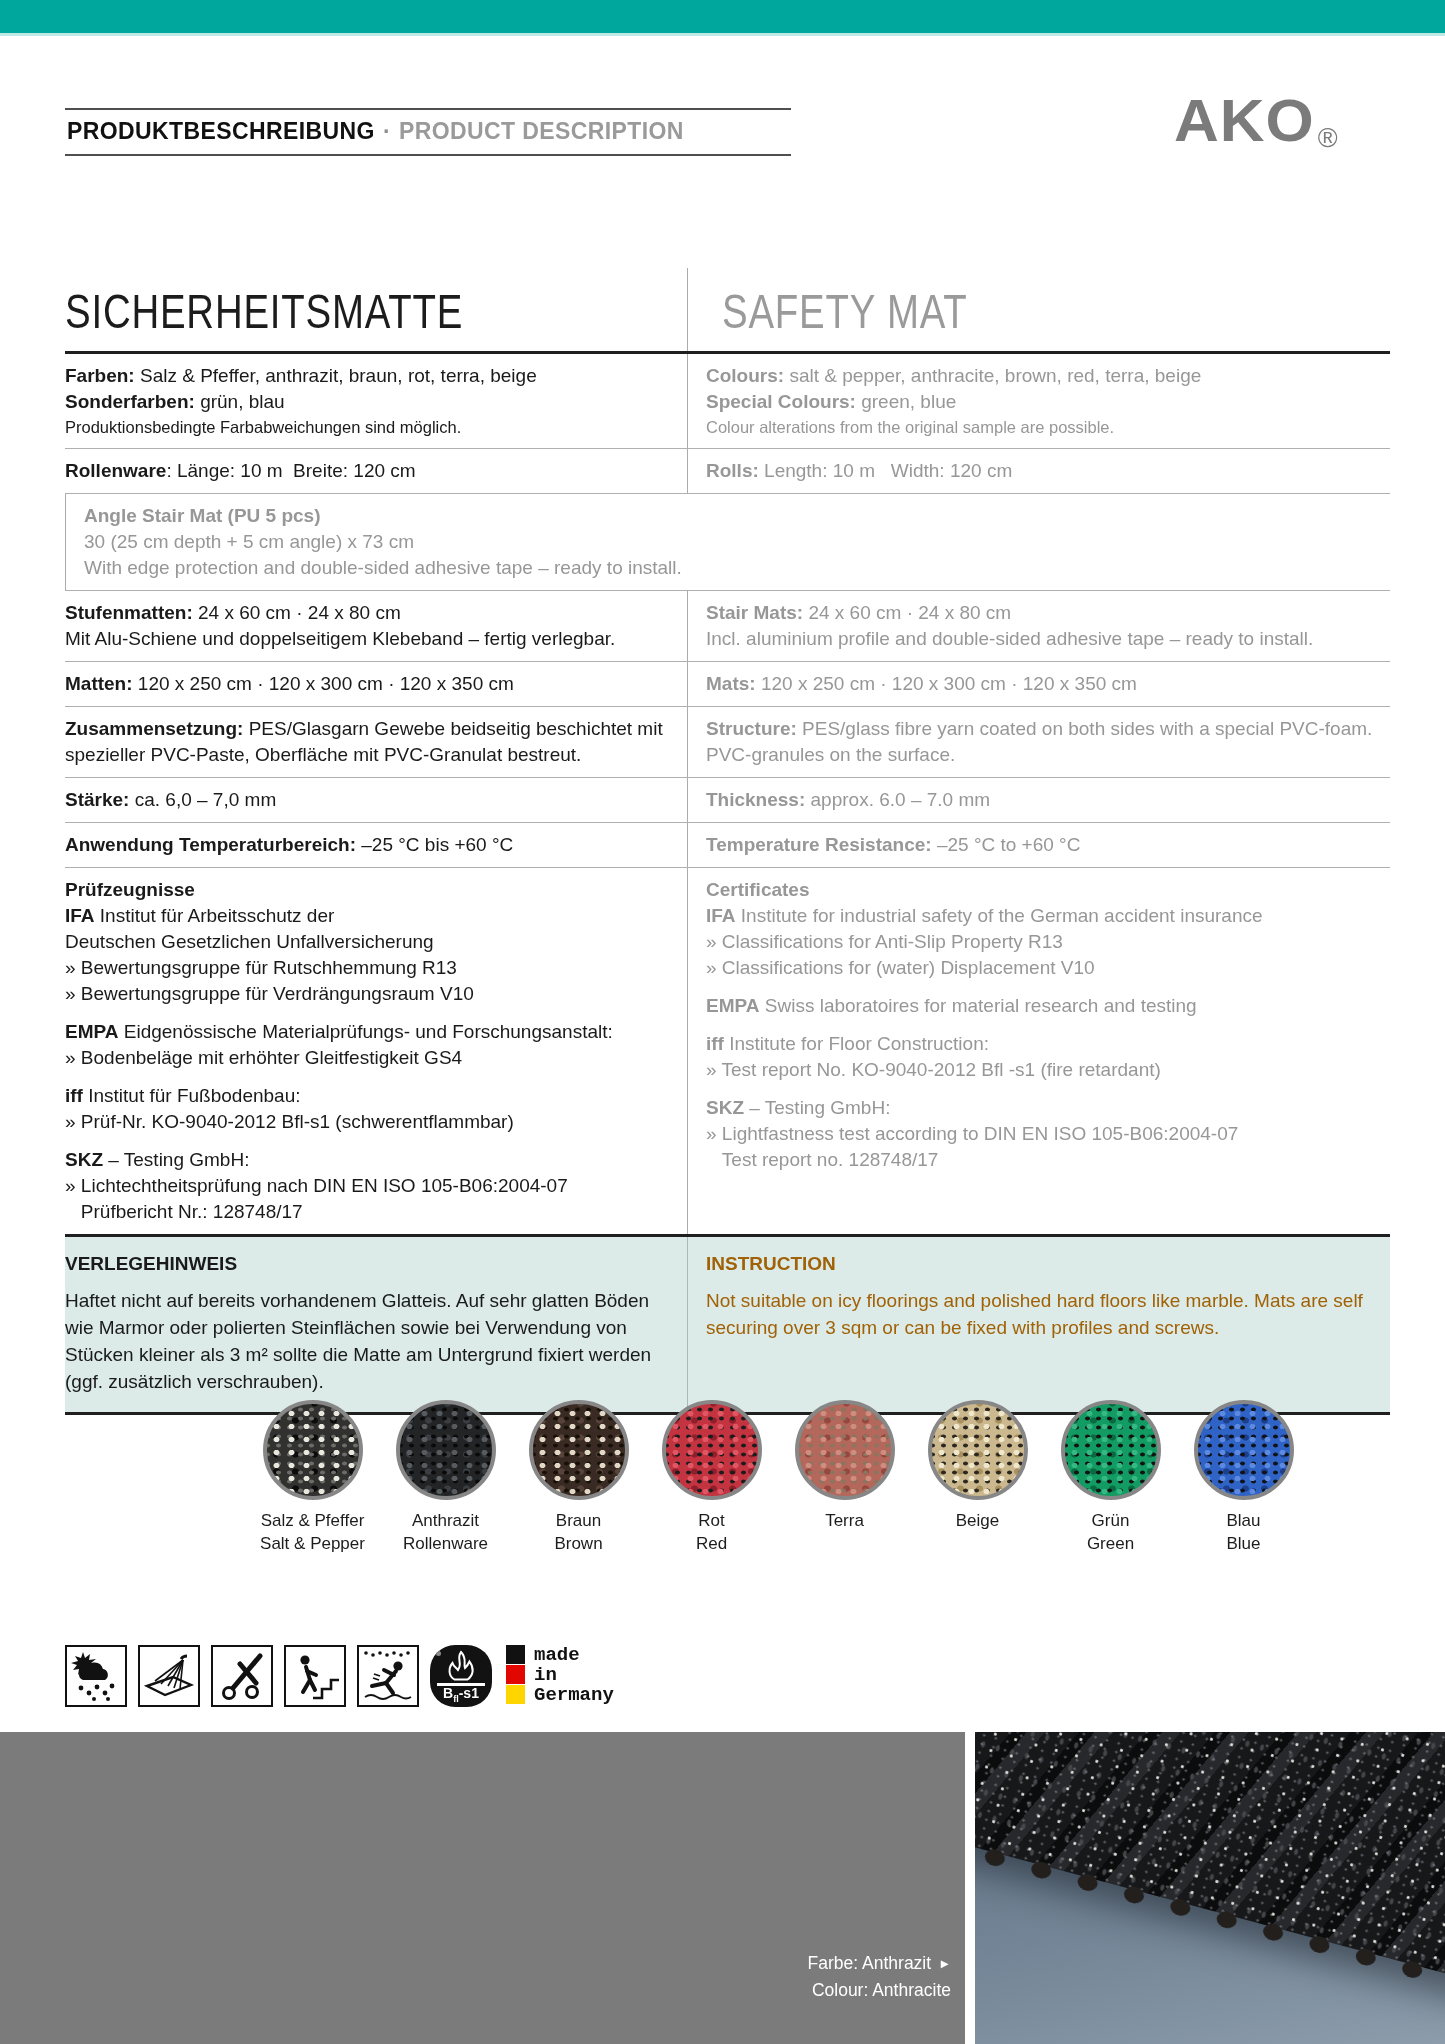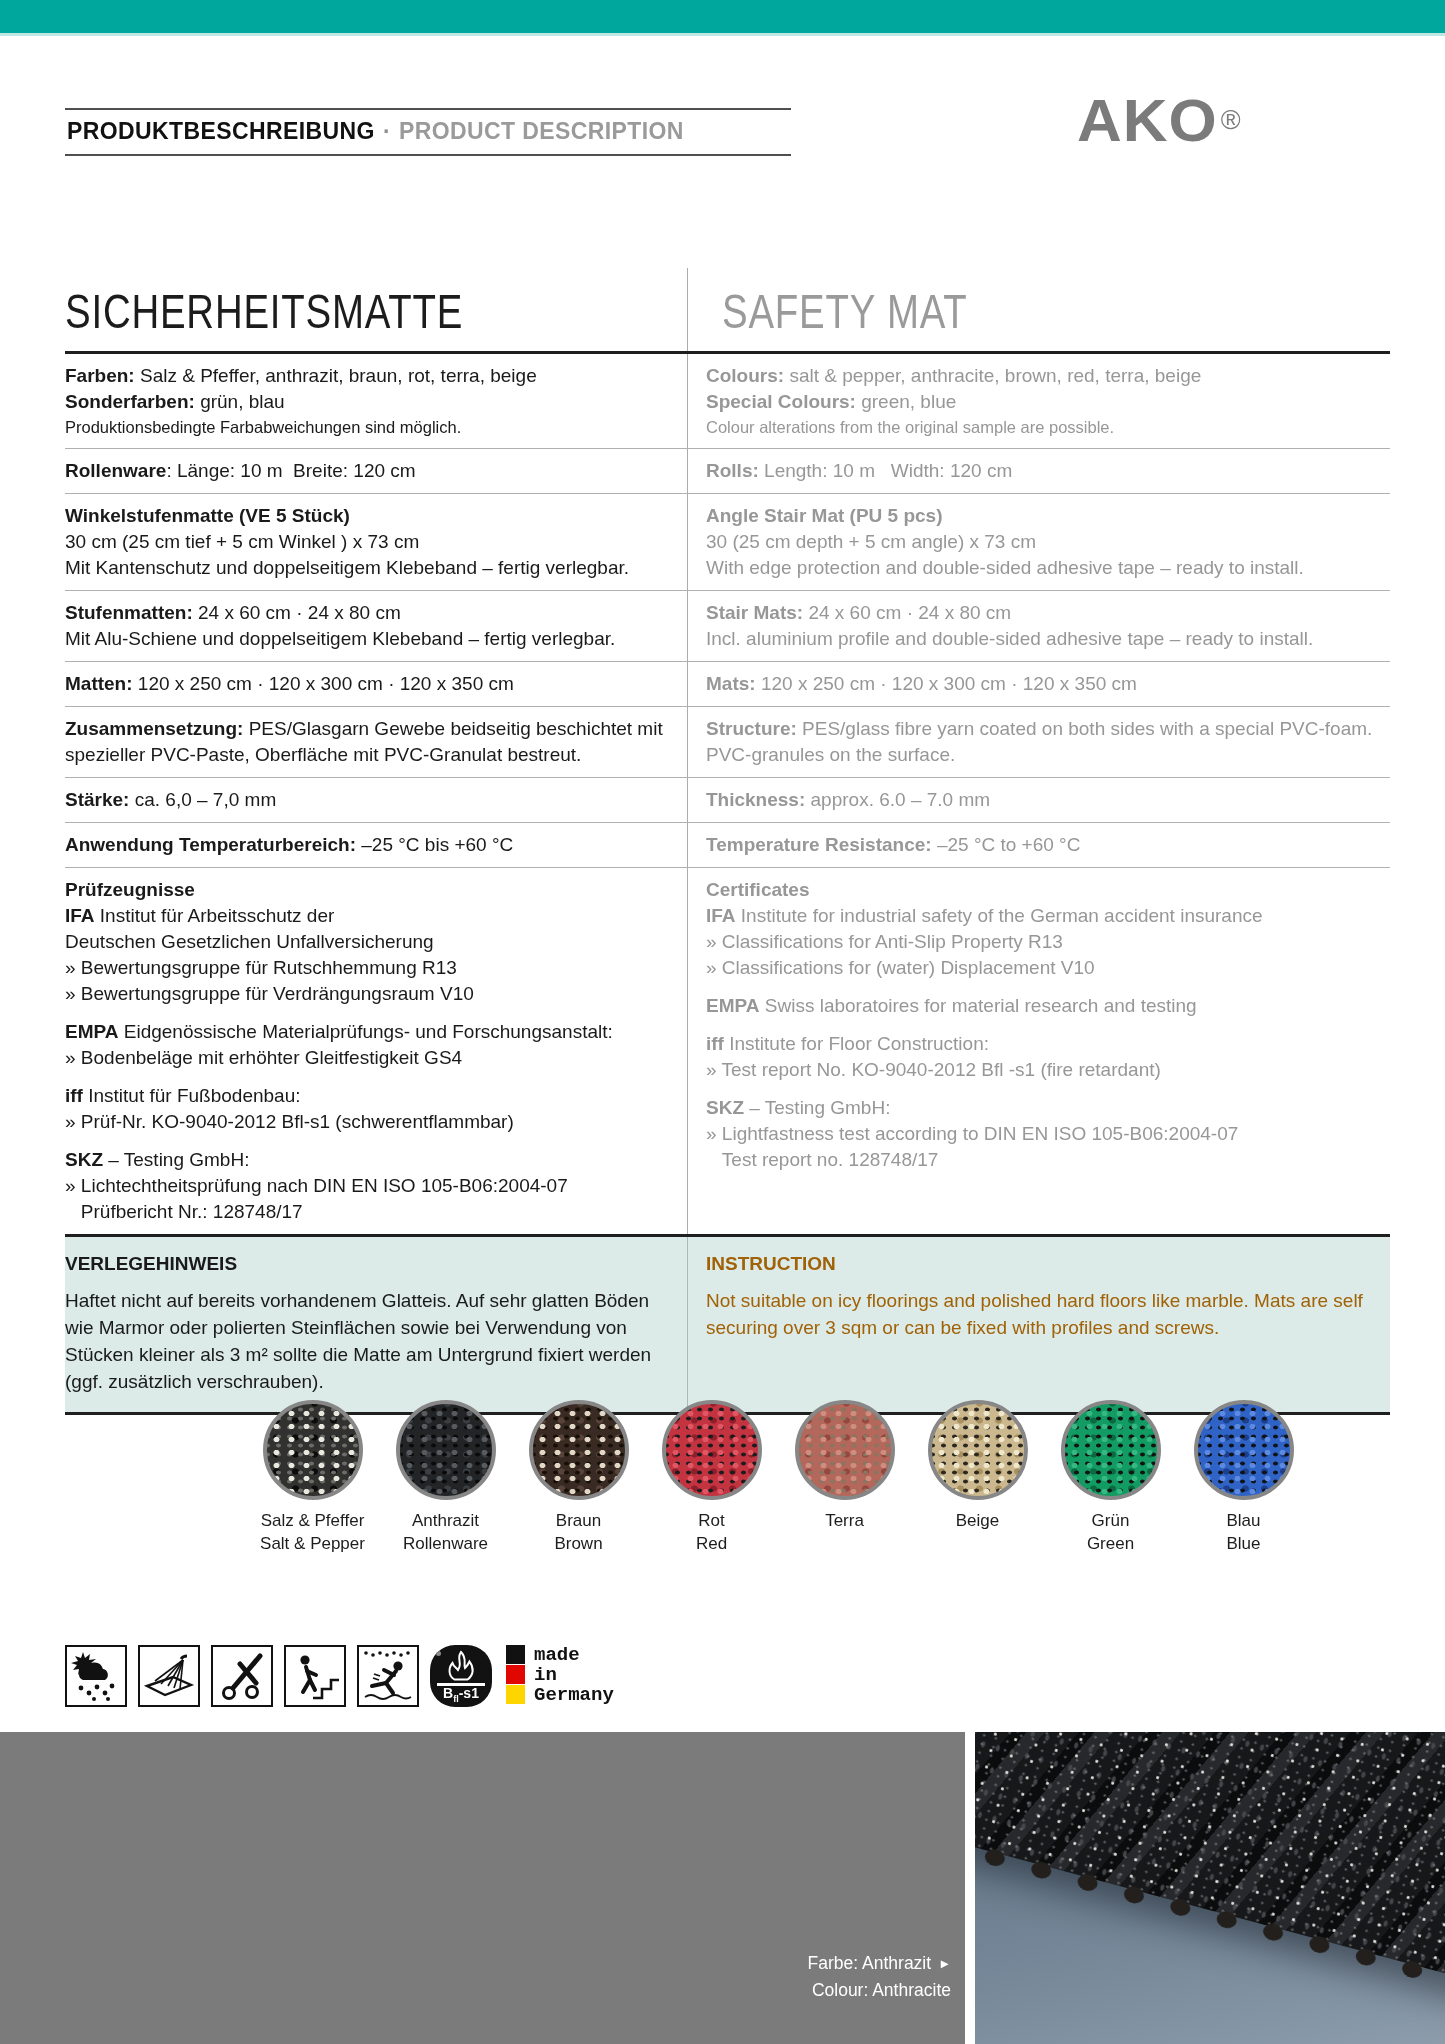--- a/index.html
+++ b/index.html
@@ -10,21 +10,21 @@
   
   .topbar{position:absolute;left:0;top:0;width:1445px;height:33px;background:#00a79c;border-bottom:3px solid #bfe7e3;}
   
   .header{position:absolute;left:65px;top:108px;width:726px;}
   .header .rule{height:2px;background:#4f4f4f;}
   .header .titles{padding:8px 2px 9px 2px;font-size:23px;font-weight:bold;letter-spacing:.4px;white-space:nowrap;}
   .header .t-de{color:#111;}
   .header .sep{color:#8f8f8f;margin:0 8px;}
   .header .t-en{color:#9a9a9a;}
   
-  .logo{position:absolute;left:1077px;top:90px;display:flex;align-items:center;}
+  .logo{position:absolute;left:1174px;top:90px;display:flex;align-items:flex-end;}
   .logo .ako{font-size:62px;font-weight:bold;color:#7b7b7b;letter-spacing:1px;line-height:62px;transform:scaleY(.95);}
   .logo .reg{font-size:27px;color:#7b7b7b;line-height:27px;margin:-2px 0 0 3px;}
   
   .table{position:absolute;left:65px;top:268px;width:1325px;font-size:19px;}
   .title-row{display:flex;border-bottom:3px solid #1f1f1f;}
   .ttitle{width:622px;box-sizing:border-box;padding:16px 0 12px 0;}
   .ttitle.en{width:703px;padding-left:34px;border-left:1px solid #ababab;}
   .ttitle span{display:inline-block;font-size:48px;font-weight:400;letter-spacing:1px;color:#1c1c1c;transform:scaleX(.8);transform-origin:0 50%;white-space:nowrap;}
   .ttitle.en span{color:#9a9a9a;}
   .trow{display:flex;border-bottom:1px solid #b0b0b0;}
@@ -123,25 +123,20 @@
       </div>
       <div class="trow">
         <div class="tcell">
           <p><span class="b">Rollenware</span><span>: Länge: 10 m&nbsp; Breite: 120 cm</span></p>
         </div>
         <div class="tcell en">
           <p><span class="b">Rolls:</span><span> Length: 10 m&nbsp;&nbsp; Width: 120 cm</span></p>
         </div>
       </div>
       <div class="trow">
-        <div class="tcell">
-          <p><span class="b">Winkelstufenmatte (VE 5 Stück)</span></p>
-          <p><span>30 cm (25 cm tief + 5 cm Winkel ) x 73 cm</span></p>
-          <p><span>Mit Kantenschutz und doppelseitigem Klebeband – fertig verlegbar.</span></p>
-        </div>
         <div class="tcell en">
           <p><span class="b">Angle Stair Mat (PU 5 pcs)</span></p>
           <p><span>30 (25 cm depth + 5 cm angle) x 73 cm</span></p>
           <p><span>With edge protection and double-sided adhesive tape – ready to install.</span></p>
         </div>
       </div>
       <div class="trow">
         <div class="tcell">
           <p><span class="b">Stufenmatten:</span><span> 24 x 60 cm · 24 x 80 cm</span></p>
           <p><span>Mit Alu-Schiene und doppelseitigem Klebeband – fertig verlegbar.</span></p>

